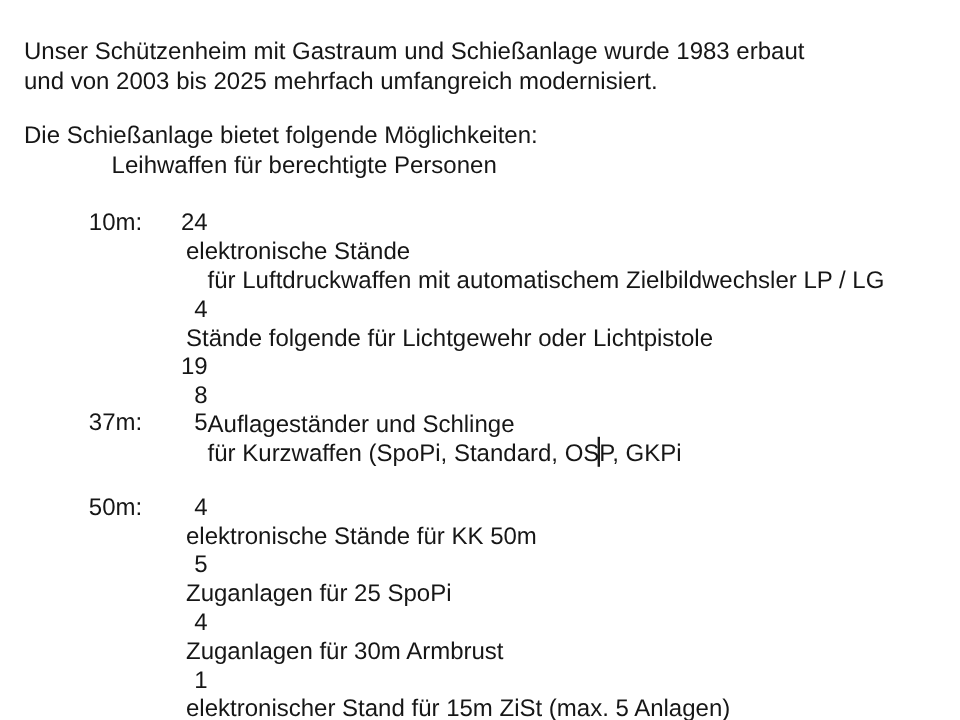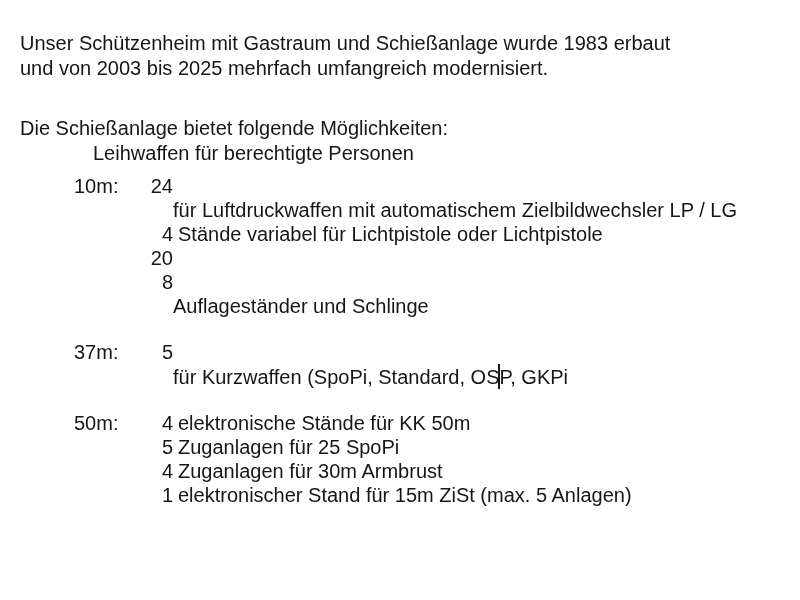--- a/index.html
+++ b/index.html
@@ -21,21 +21,21 @@
     font-size: 20px;
     -webkit-font-smoothing: antialiased;
   }
   .block {
     position: absolute;
     left: 20px;
     line-height: 25px;
     white-space: nowrap;
   }
   #intro { top: 31px; }
-  #heading-block { top: 116px; }
+  #heading-block { top: 101px; }
   #heading-block .sub { margin-left: 73px; }
 
   .section {
     position: absolute;
     left: 0;
     width: 800px;
     line-height: 24px;
     white-space: nowrap;
   }
   #sec-10m { top: 174px; }
@@ -45,21 +45,21 @@
   .sec-label {
     position: absolute;
     left: 74px;
     top: 0;
   }
   .items {
     position: absolute;
     left: 150px;
     top: 0;
   }
-  .row { display: flex; }
+  .row { display: flex; flex-direction: column; }
   .num {
     display: inline-block;
     width: 23px;
     flex: none;
     text-align: right;
   }
   .txt { margin-left: 5px; }
   .row.cont .txt { margin-left: 23px; }
 
   .caret {
@@ -84,31 +84,32 @@
   <div class="block" id="heading-block">
     <div>Die Schießanlage bietet folgende Möglichkeiten:</div>
     <div class="sub">Leihwaffen für berechtigte Personen</div>
   </div>
 
   <div class="section" id="sec-10m">
     <div class="sec-label">10m:</div>
     <div class="items">
       <div class="row">
         <span class="num">24</span>
+        <span class="txt">elektronische Stände</span>
       </div>
       <div class="row cont">
 
         <span class="txt">für Luftdruckwaffen mit automatischem Zielbildwechsler LP / LG</span>
       </div>
       <div class="row">
         <span class="num">4</span>
-        <span class="txt">Stände variabel für Lichtpistole oder Lichtpistole</span>
+        <span class="txt">Stände folgende für Lichtgewehr oder Lichtpistole</span>
       </div>
       <div class="row">
-        <span class="num">20</span>
+        <span class="num">19</span>
       </div>
       <div class="row">
         <span class="num">8</span>
       </div>
       <div class="row cont">
 
         <span class="txt">Auflageständer und Schlinge</span>
       </div>
     </div>
   </div>

